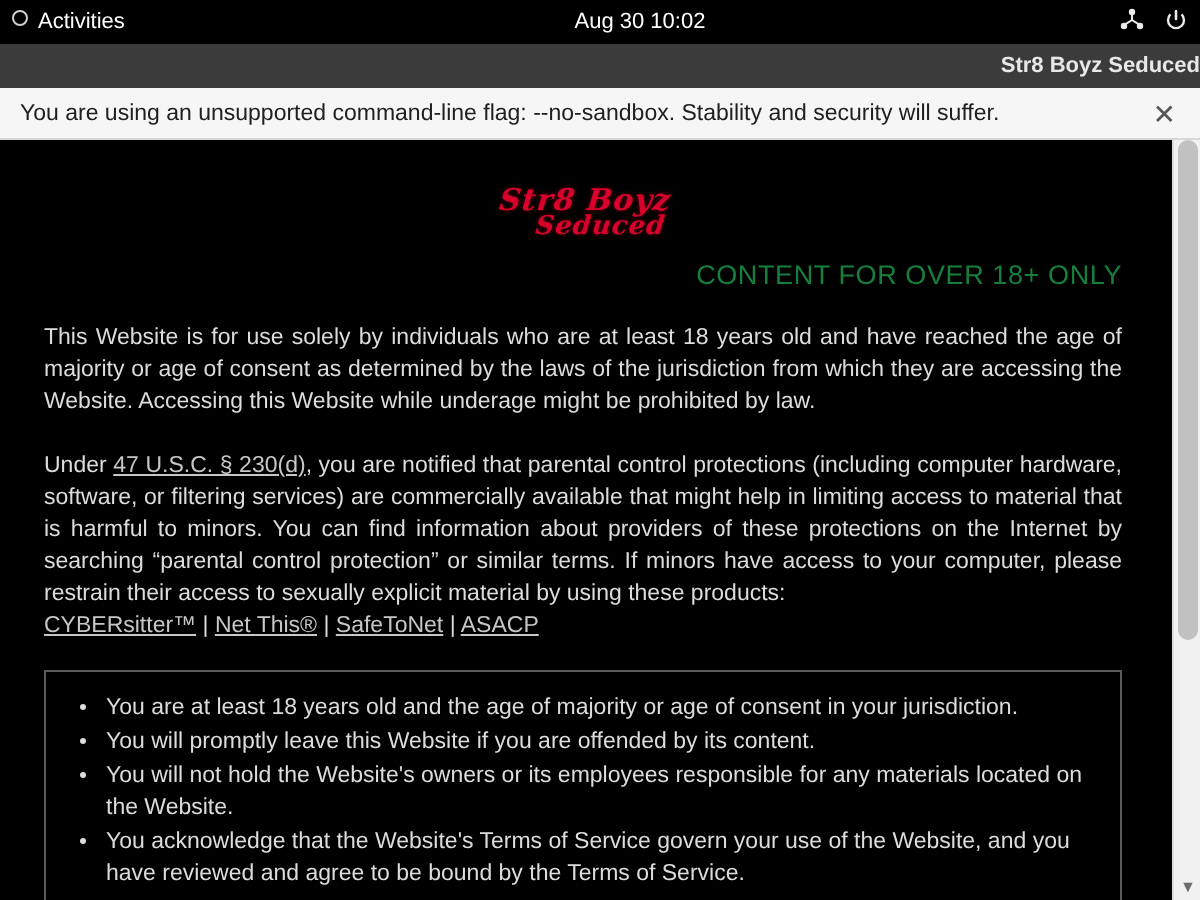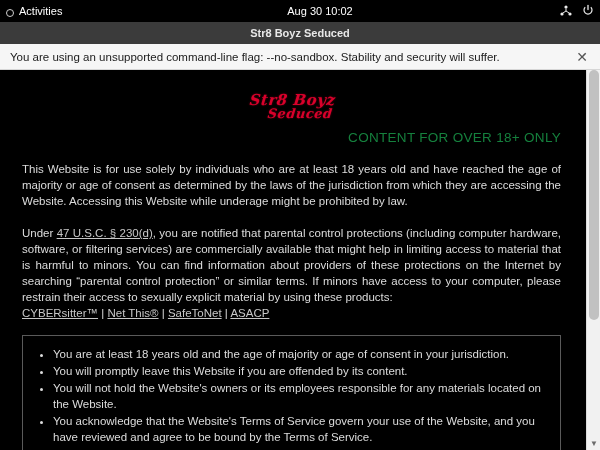--- a/index.html
+++ b/index.html
@@ -16,21 +16,21 @@
     height: 22px;
     background: #000000;
     color: #ffffff;
     display: flex;
     align-items: center;
     font-size: 11px;
     padding: 0 6px;
     position: relative;
   }
   .topbar-left { display: flex; align-items: center; gap: 14px; }
-  .tb-item { display: flex; align-items: flex-end; gap: 5px; color: #ffffff; }
+  .tb-item { display: flex; align-items: flex-start; gap: 5px; color: #ffffff; }
   .dot-activities {
     width: 8px; height: 8px; border-radius: 50%;
     border: 1px solid #cfcfcf; display: inline-block;
   }
   .chrome-dot {
     width: 9px; height: 9px; border-radius: 50%;
     background: radial-gradient(circle at 50% 50%, #fff 0 26%, #e74c3c 27% 100%);
     display: inline-block;
   }
   .topbar-center {
@@ -40,21 +40,21 @@
   .topbar-right {
     margin-left: auto; display: flex; align-items: center; gap: 10px;
     position: relative; z-index: 2;
   }
   .sys-icon { display: inline-block; opacity: .92; }
 
   
   .window { width: 600px; height: 428px; background: #ffffff; position: relative; }
   .titlebar {
     height: 22px; background: #3b3b3b; color: #e8e8e8;
-    display: flex; align-items: center; justify-content: center;
+    display: flex; align-items: center; justify-content: flex-end;
     font-size: 11px; font-weight: bold;
   }
 
   
   .infobar {
     height: 26px; background: #f6f6f6; border-bottom: 1px solid #d6d6d6;
     display: flex; align-items: center; padding: 0 10px;
     font-size: 11.5px; color: #202020;
   }
   .infobar-text { flex: 1; }

